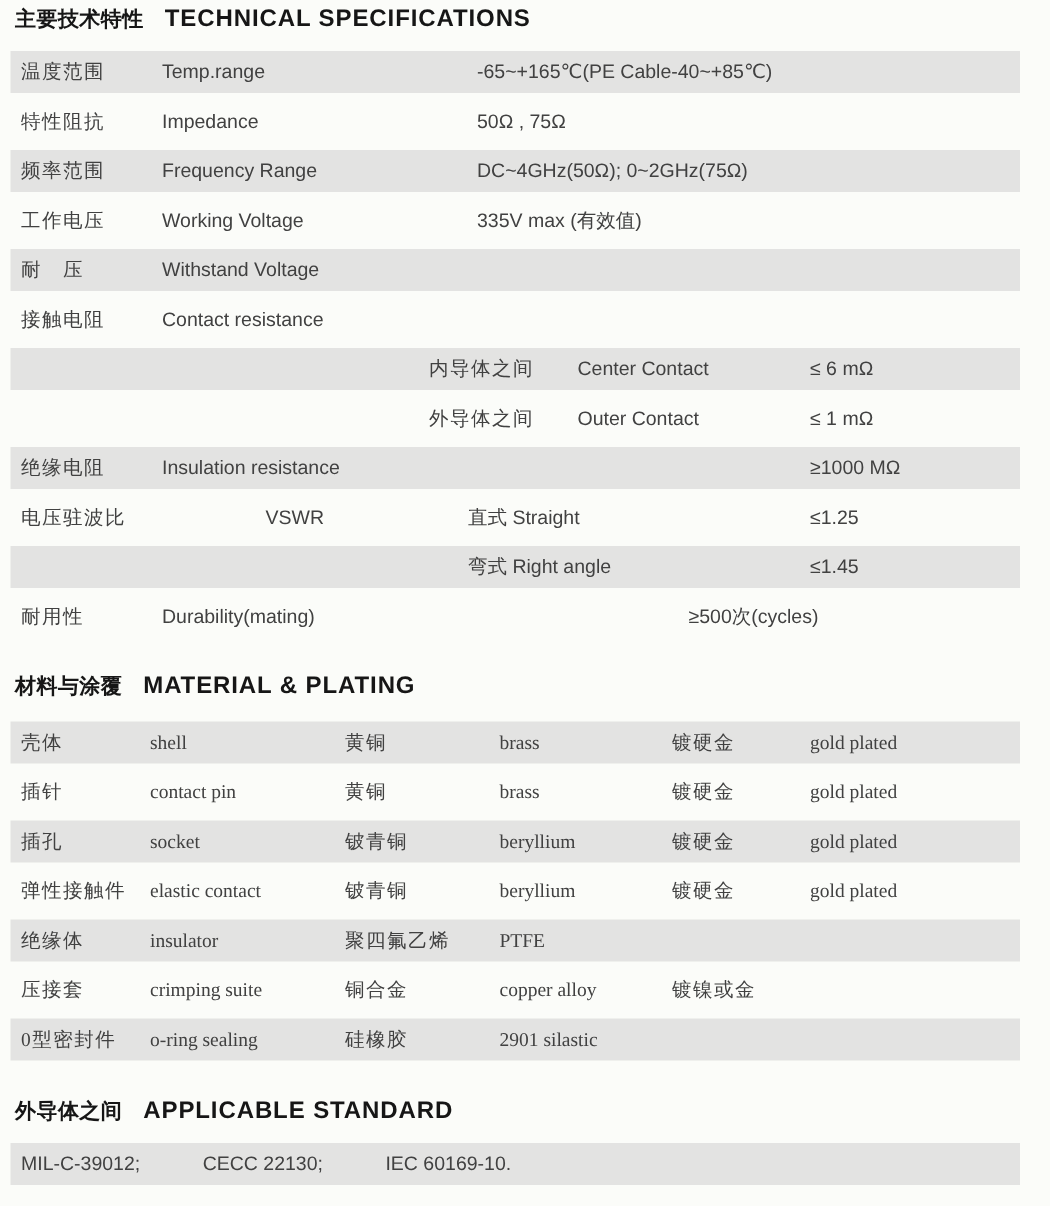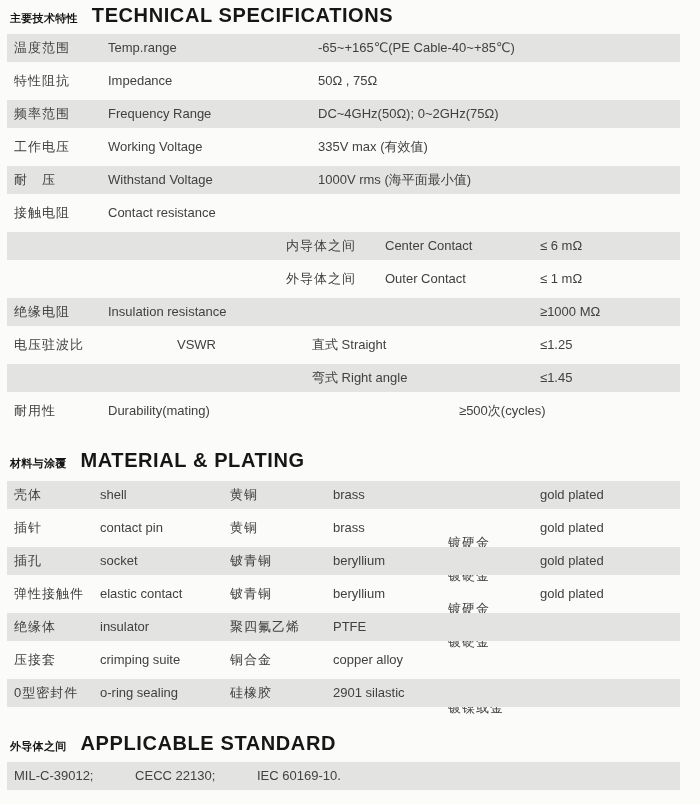--- a/index.html
+++ b/index.html
@@ -9,22 +9,22 @@
     font-family:"Liberation Sans","DejaVu Sans",sans-serif;
     color:#414141;
     position:relative;
     overflow:hidden;
   }
   .sec-title {
     position:absolute; left:10px;
     font-weight:bold; color:#161616;
     white-space:nowrap; letter-spacing:0.3px;
   }
-  .sec-title .zh { font-size:11px; margin-right:14px; }
-  .sec-title .en { font-size:20px; letter-spacing:0.6px;text-align:center; }
+  .sec-title .zh { font-size:14px; margin-right:14px; }
+  .sec-title .en { font-size:16px; letter-spacing:0.6px;text-align:center; }
   .rows { position:absolute; left:7px; width:673px; }
   .row {
     position:relative; height:28px; margin-bottom:5px;
     line-height:28px; font-size:13px;padding-left:38px;
   }
   .row.band { background:#e3e3e2; }
   .cell { position:absolute; top:0; white-space:nowrap; }
   .zh-cell { letter-spacing:1px; }
   
   .c-zh   { left:7px; }
@@ -34,27 +34,27 @@
   .c-suben{ left:378px; }
   .c-lim  { left:533px; }
   .c-vswr { left:170px; }
   .c-var  { left:305px; }
   .c-dur  { left:452px; }
   
   .m1 { left:7px; }
   .m2 { left:93px; }
   .m3 { left:223px; }
   .m4 { left:326px; }
-  .m5 { left:441px;margin-top:48px; }
+  .m5 { left:441px; }
   .m6 { left:533px; }
   
   #tech-title { top:4px; }
   #tech-rows  { top:34px; }
   #mat-title  { top:449px; }
-  #mat-rows   { top:481px; }
+  #mat-rows   { top:481px;font-family:Liberation Serif, serif; }
   #std-title  { top:732px; }
   #std-rows   { top:762px; }
   .std-item { margin-right:38px; }
   #std-rows .row { padding-left:7px; }
 </style>
 </head>
 <body>
 
 <div>
 
@@ -79,21 +79,20 @@
       <span class="cell c-val">DC~4GHz(50Ω); 0~2GHz(75Ω)</span>
     </div>
     <div class="row">
       <span class="cell c-zh zh-cell">工作电压</span>
       <span class="cell c-en">Working Voltage</span>
       <span class="cell c-val">335V max (有效值)</span>
     </div>
     <div class="row band">
       <span class="cell c-zh zh-cell">耐　压</span>
       <span class="cell c-en">Withstand Voltage</span>
-      <span class="cell c-val">1000V rms (海平面最小值)</span>
     </div>
     <div class="row">
       <span class="cell c-zh zh-cell">接触电阻</span>
       <span class="cell c-en">Contact resistance</span>
     </div>
     <div class="row band">
       <span class="cell c-subzh zh-cell">内导体之间</span>
       <span class="cell c-suben">Center Contact</span>
       <span class="cell c-lim">≤ 6 mΩ</span>
     </div>

